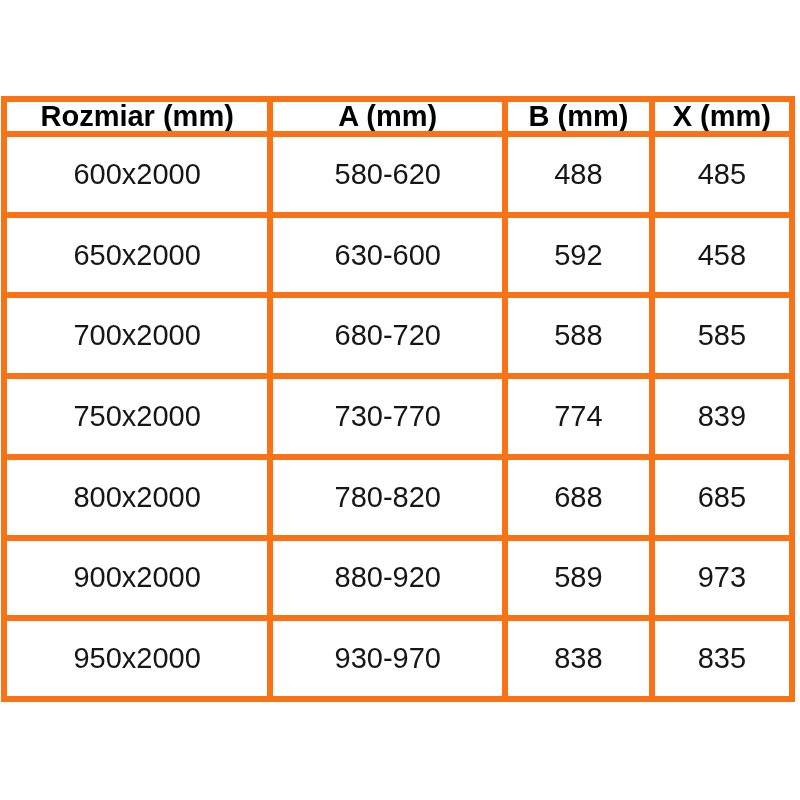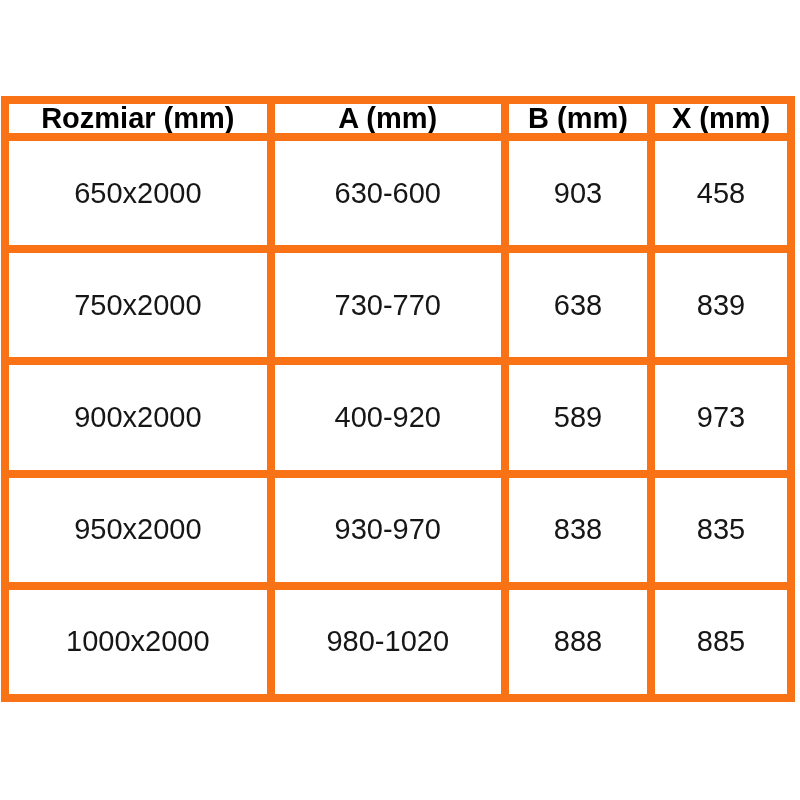--- a/index.html
+++ b/index.html
@@ -19,21 +19,21 @@
     top: 96px;
     width: 794px;
     height: 606px;
     border-collapse: collapse;
     table-layout: fixed;
     background: #ffffff;
     border: 1px solid #4a4a4a;
   }
   table.spec-table th,
   table.spec-table td {
-    border: 8px solid #f97316;
+    border: 6px solid #f97316;
     text-align: center;
     vertical-align: middle;
     padding: 0;
     font-size: 29px;
     line-height: 1;
     color: #161616;
     white-space: nowrap;
     overflow: hidden;
   }
   table.spec-table th {
@@ -58,43 +58,55 @@
   <thead>
     <tr>
       <th>Rozmiar (mm)</th>
       <th>A (mm)</th>
       <th>B (mm)</th>
       <th>X (mm)</th>
     </tr>
   </thead>
   <tbody>
     <tr>
+      <td>600x2000</td>
+      <td>580-620</td>
+      <td>488</td>
+      <td>485</td>
+    </tr>
+    <tr>
       <td>650x2000</td>
       <td>630-600</td>
-      <td>903</td>
+      <td>592</td>
       <td>458</td>
+    </tr>
+    <tr>
+      <td>700x2000</td>
+      <td>680-720</td>
+      <td>588</td>
+      <td>585</td>
     </tr>
     <tr>
       <td>750x2000</td>
       <td>730-770</td>
-      <td>638</td>
+      <td>774</td>
       <td>839</td>
     </tr>
     <tr>
+      <td>800x2000</td>
+      <td>780-820</td>
+      <td>688</td>
+      <td>685</td>
+    </tr>
+    <tr>
       <td>900x2000</td>
-      <td>400-920</td>
+      <td>880-920</td>
       <td>589</td>
       <td>973</td>
     </tr>
     <tr>
       <td>950x2000</td>
       <td>930-970</td>
       <td>838</td>
       <td>835</td>
     </tr>
-    <tr>
-      <td>1000x2000</td>
-      <td>980-1020</td>
-      <td>888</td>
-      <td>885</td>
-    </tr>
   </tbody>
 </table>
 
 </body></html>

